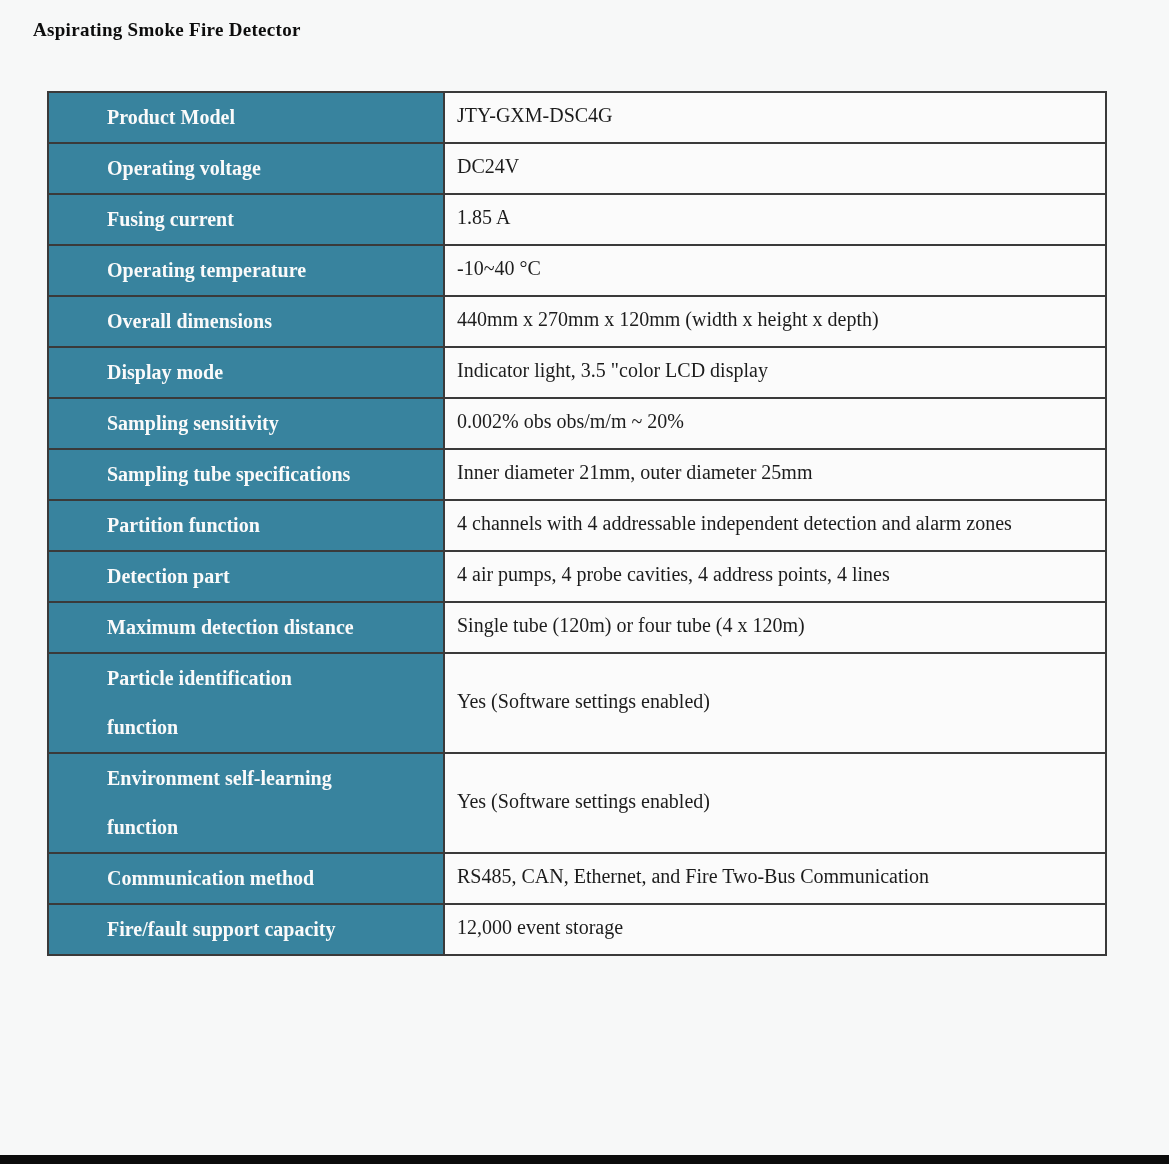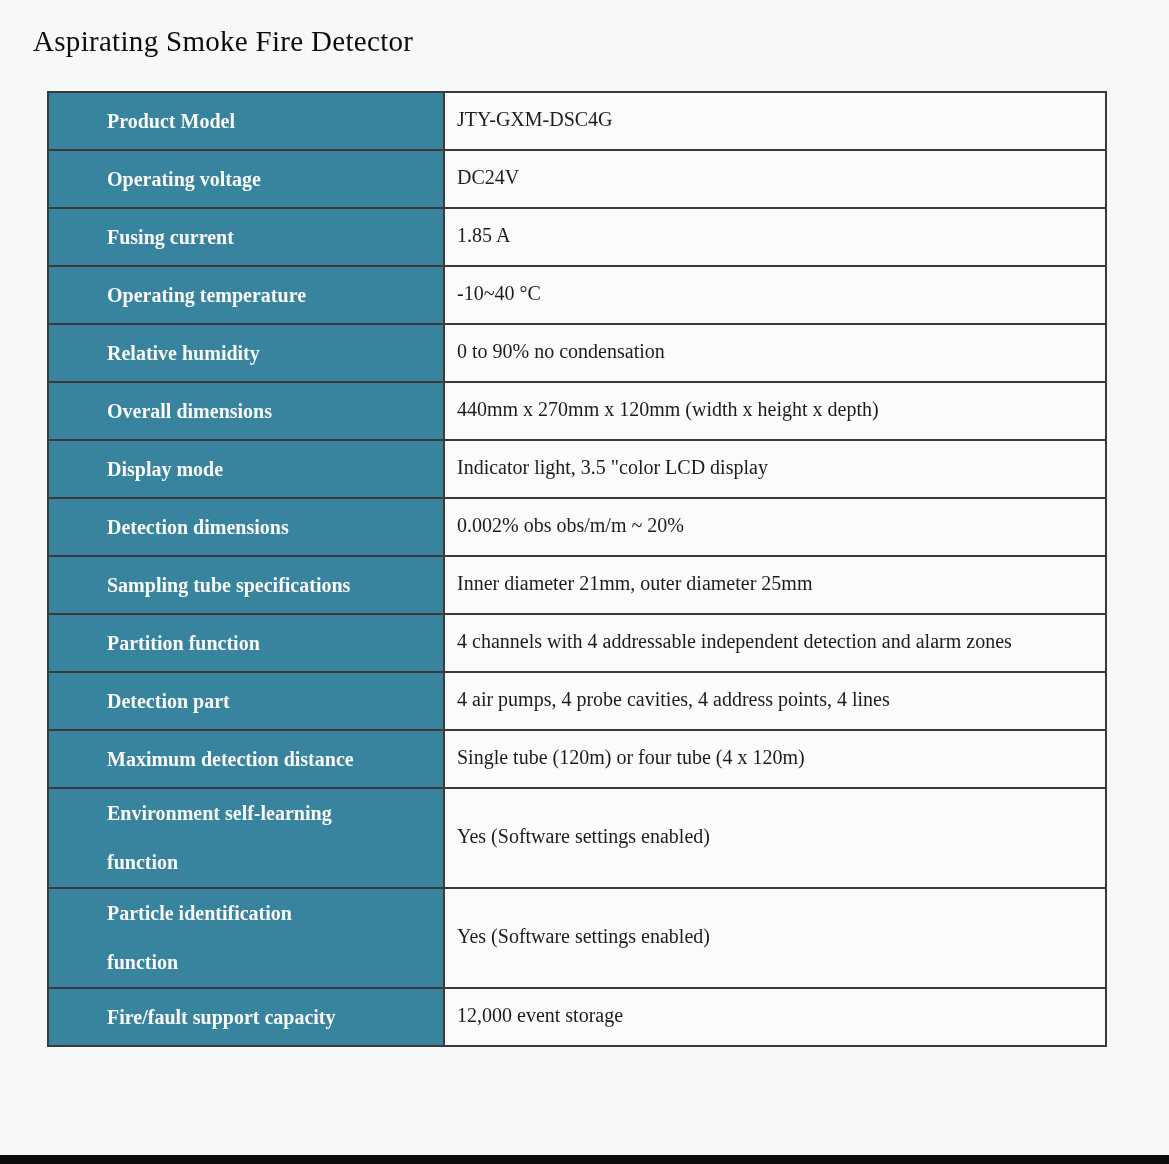--- a/index.html
+++ b/index.html
@@ -11,21 +11,21 @@
   }
   *{box-sizing:border-box;}
   html,body{margin:0;padding:0;}
   body{
     width:1169px;height:1164px;position:relative;overflow:hidden;
     background:var(--page-background);
     font-family:"Liberation Serif", serif;
   }
   .page-title{
     position:absolute;left:33px;top:6px;
-    font-size:29px;font-weight:normal;color:#0d0d0d;
+    font-size:19px;font-weight:bold;color:#0d0d0d;
     letter-spacing:0.3px;
   }
   table.spec-table{
     position:absolute;left:47px;top:91px;width:1060px;
     border-collapse:collapse;table-layout:fixed;
     border:2px solid #333;
   }
   table.spec-table td{
     border:2px solid var(--border-color);
     vertical-align:middle;
@@ -37,21 +37,21 @@
     color:#fafafa;
     font-weight:bold;
     padding:0 10px 0 58px;
   }
   td.value-cell{
     background:var(--cell-background);
     color:#1c1c1c;
     padding:0 10px 4px 12px;
     margin-top:11px;
   }
-  tr.single{height:58px;}
+  tr.single{height:51px;}
   tr.tall{height:100px;}
   .label-cell .txt{white-space:pre-line;line-height:1.25;}
   tr.tall .label-cell .txt{line-height:49px;display:inline-block;}
   .bottom-bar{
     position:absolute;left:0;bottom:0;width:1169px;height:9px;
     background:var(--bottom-bar);
   }
 </style>
 </head>
 <body>
@@ -70,60 +70,60 @@
     </tr>
     <tr class="single">
       <td class="label-cell"><span class="txt">Fusing current</span></td>
       <td class="value-cell"><span class="txt">1.85 A</span></td>
     </tr>
     <tr class="single">
       <td class="label-cell"><span class="txt">Operating temperature</span></td>
       <td class="value-cell"><span class="txt">-10~40 °C</span></td>
     </tr>
     <tr class="single">
-      <td class="label-cell"><span class="txt">Relative humidity</span></td>
-      <td class="value-cell"><span class="txt">0 to 90% no condensation</span></td>
-    </tr>
-    <tr class="single">
       <td class="label-cell"><span class="txt">Overall dimensions</span></td>
       <td class="value-cell"><span class="txt">440mm x 270mm x 120mm (width x height x depth)</span></td>
     </tr>
     <tr class="single">
       <td class="label-cell"><span class="txt">Display mode</span></td>
       <td class="value-cell"><span class="txt">Indicator light, 3.5 "color LCD display</span></td>
     </tr>
     <tr class="single">
-      <td class="label-cell"><span class="txt">Detection dimensions</span></td>
+      <td class="label-cell"><span class="txt">Sampling sensitivity</span></td>
       <td class="value-cell"><span class="txt">0.002% obs obs/m/m ~ 20%</span></td>
     </tr>
     <tr class="single">
       <td class="label-cell"><span class="txt">Sampling tube specifications</span></td>
       <td class="value-cell"><span class="txt">Inner diameter 21mm, outer diameter 25mm</span></td>
     </tr>
     <tr class="single">
       <td class="label-cell"><span class="txt">Partition function</span></td>
       <td class="value-cell"><span class="txt">4 channels with 4 addressable independent detection and alarm zones</span></td>
     </tr>
     <tr class="single">
       <td class="label-cell"><span class="txt">Detection part</span></td>
       <td class="value-cell"><span class="txt">4 air pumps, 4 probe cavities, 4 address points, 4 lines</span></td>
     </tr>
     <tr class="single">
       <td class="label-cell"><span class="txt">Maximum detection distance</span></td>
       <td class="value-cell"><span class="txt">Single tube (120m) or four tube (4 x 120m)</span></td>
     </tr>
     <tr class="tall">
+      <td class="label-cell"><span class="txt">Particle identification
+function</span></td>
+      <td class="value-cell"><span class="txt">Yes (Software settings enabled)</span></td>
+    </tr>
+    <tr class="tall">
       <td class="label-cell"><span class="txt">Environment self-learning
 function</span></td>
       <td class="value-cell"><span class="txt">Yes (Software settings enabled)</span></td>
     </tr>
-    <tr class="tall">
-      <td class="label-cell"><span class="txt">Particle identification
-function</span></td>
-      <td class="value-cell"><span class="txt">Yes (Software settings enabled)</span></td>
+    <tr class="single">
+      <td class="label-cell"><span class="txt">Communication method</span></td>
+      <td class="value-cell"><span class="txt">RS485, CAN, Ethernet, and Fire Two-Bus Communication</span></td>
     </tr>
     <tr class="single">
       <td class="label-cell"><span class="txt">Fire/fault support capacity</span></td>
       <td class="value-cell"><span class="txt">12,000 event storage</span></td>
     </tr>
   </tbody>
 </table>
 
 <div class="bottom-bar"></div>
 

